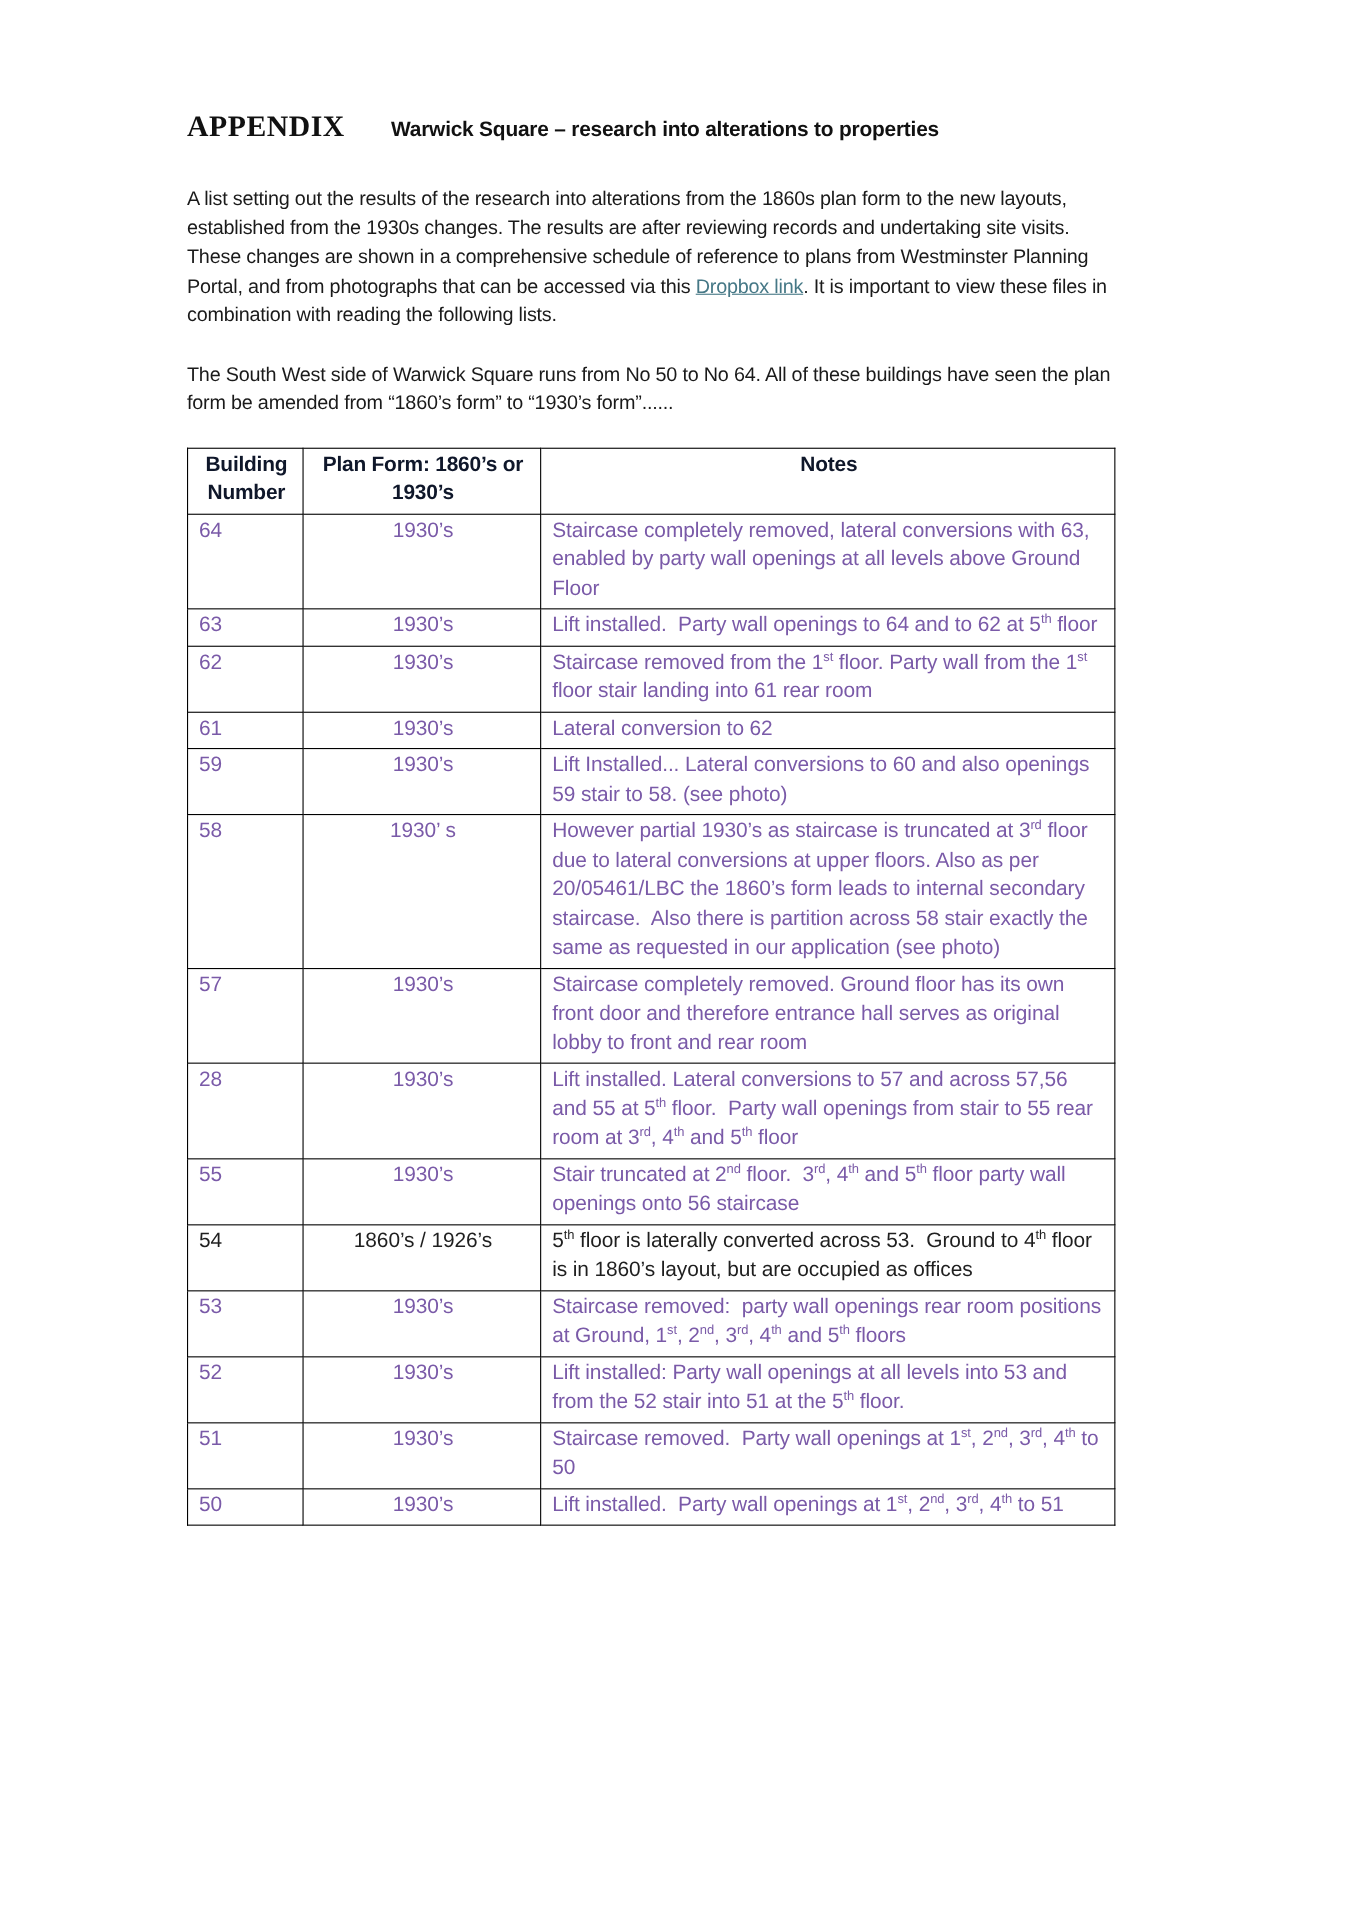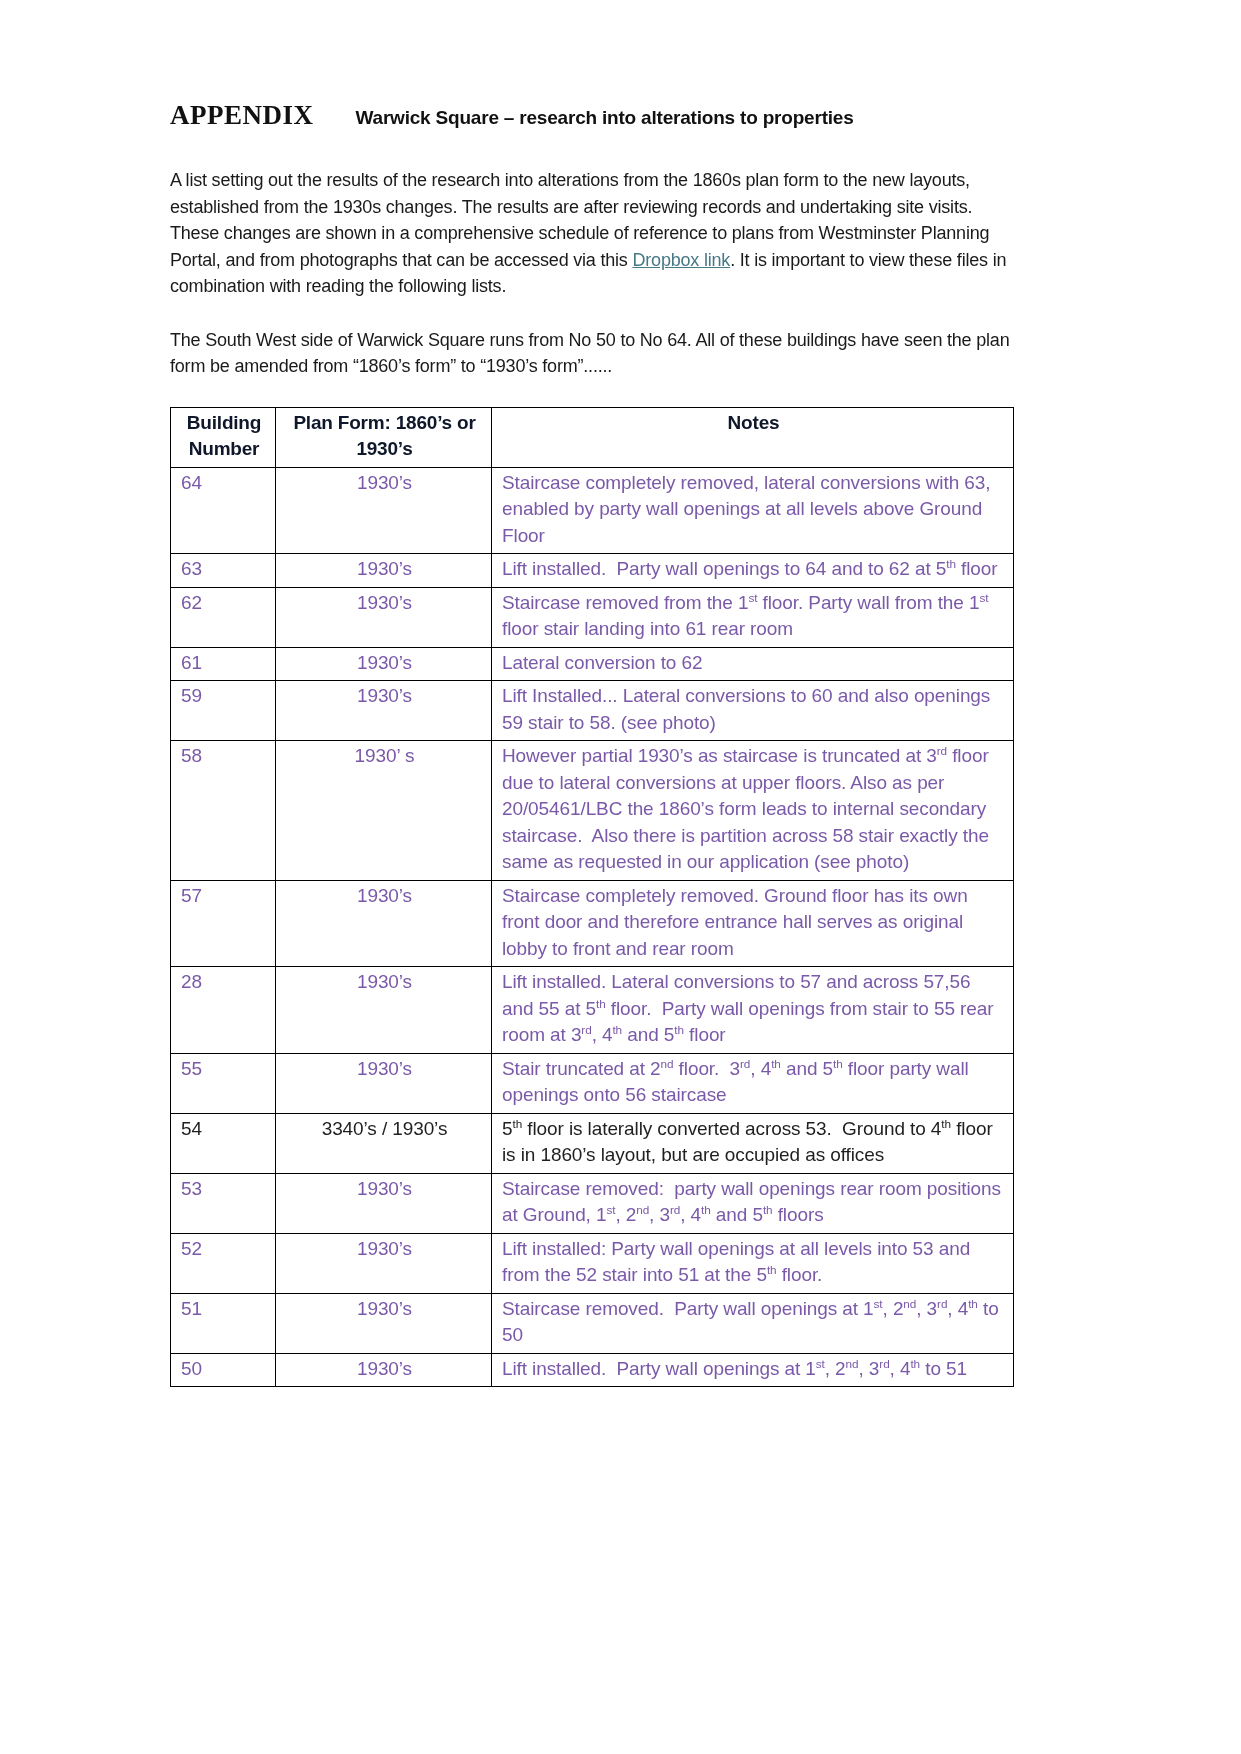--- a/index.html
+++ b/index.html
@@ -173,21 +173,21 @@
           </tr>
 
           <tr class="purple">
             <td class="col-num">55</td>
             <td class="col-plan">1930’s</td>
             <td class="col-notes">Stair truncated at 2<sup>nd</sup> floor.  3<sup>rd</sup>, 4<sup>th</sup> and 5<sup>th</sup> floor party wall openings onto 56 staircase</td>
           </tr>
 
           <tr class="black">
             <td class="col-num">54</td>
-            <td class="col-plan">3340’s / 1930’s</td>
+            <td class="col-plan">1860’s / 1926’s</td>
             <td class="col-notes">5<sup>th</sup> floor is laterally converted across 53.  Ground to 4<sup>th</sup> floor is in 1860’s layout, but are occupied as offices</td>
           </tr>
 
           <tr class="purple">
             <td class="col-num">53</td>
             <td class="col-plan">1930’s</td>
             <td class="col-notes">Staircase removed:  party wall openings rear room positions at Ground, 1<sup>st</sup>, 2<sup>nd</sup>, 3<sup>rd</sup>, 4<sup>th</sup> and 5<sup>th</sup> floors</td>
           </tr>
 
           <tr class="purple">

